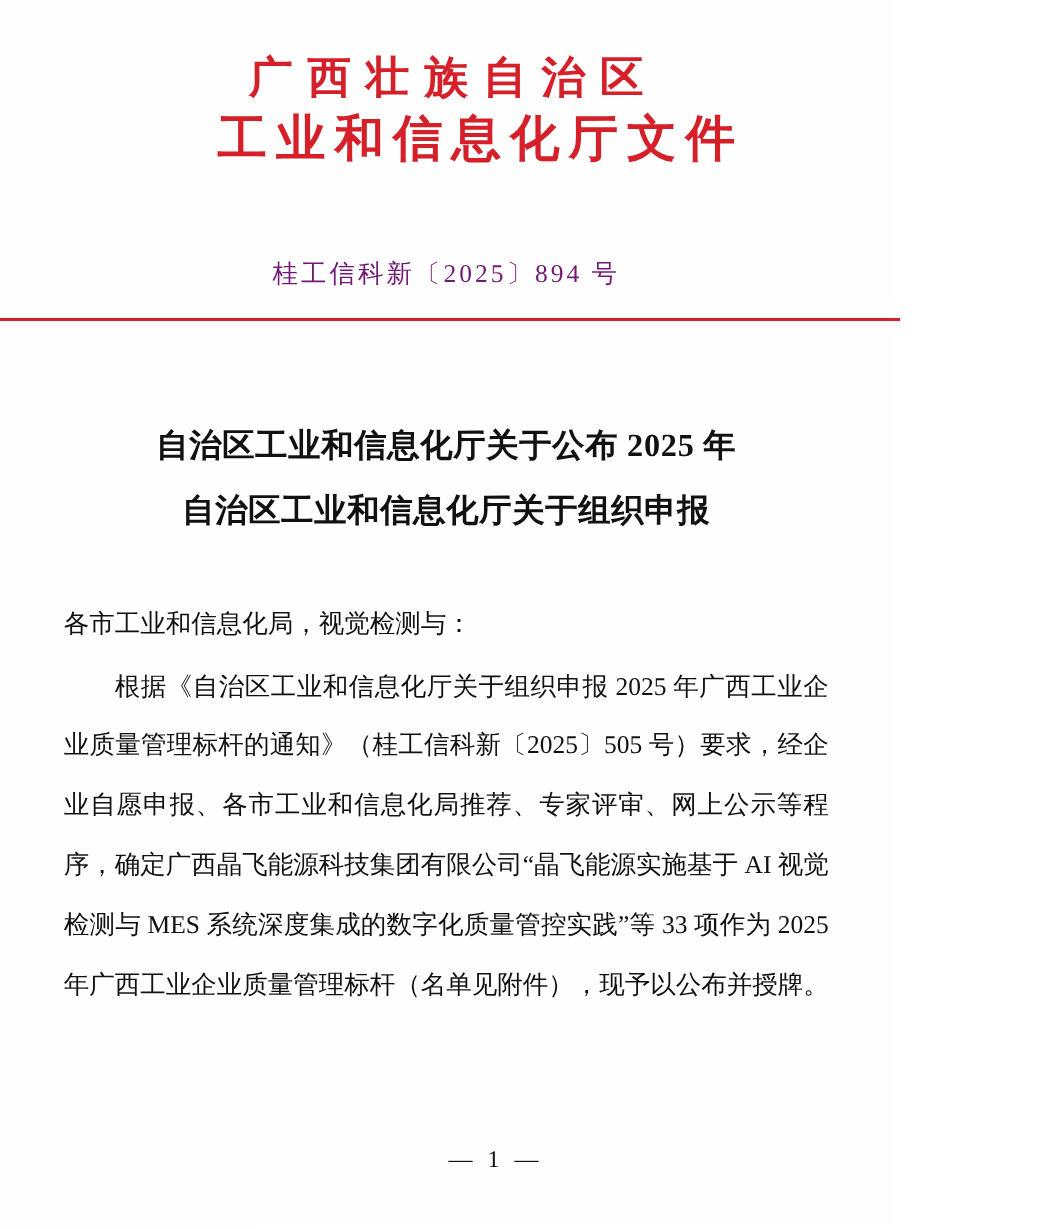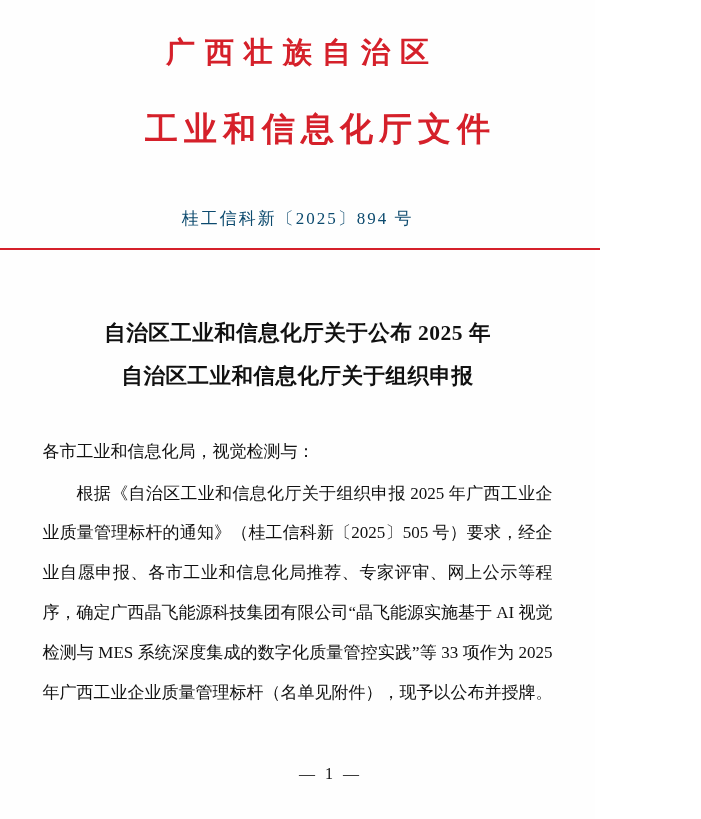--- a/index.html
+++ b/index.html
@@ -33,31 +33,30 @@
     text-indent: 10px;
     line-height: 1.3;
     font-family: "Liberation Serif", "DejaVu Serif", serif;
   }
   .doc-title-line {
     color: #d5202a;
     font-size: 33px;
     font-weight: 700;
     letter-spacing: 6px;
     text-indent: 6px;
-    margin-top: 36px;
     line-height: 1.3;
     font-family: "Liberation Serif", "DejaVu Serif", serif;
     padding-left: 40px;
   }
   .doc-number {
     margin-top: 56px;
     text-align: center;
     font-size: 17px;
     letter-spacing: 2px;
-    color: #0c4a6e;
+    color: #701a75;
   }
   .red-rule {
     margin: 18px auto 0 auto;
     width: 600px;
     height: 2px;
     background: #d5202a;
   }
   .title-block {
     margin-top: 62px;
     text-align: center;

